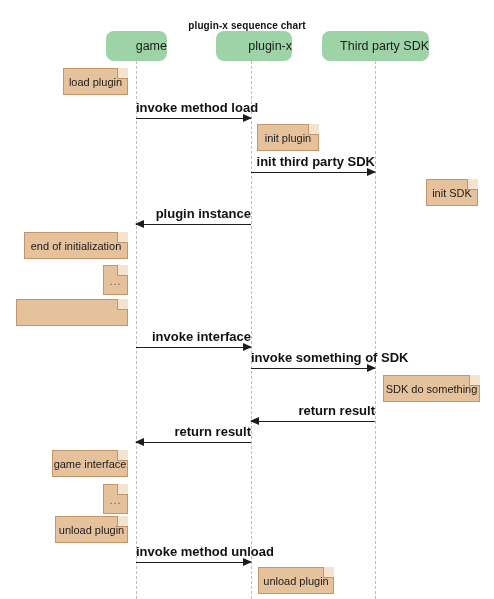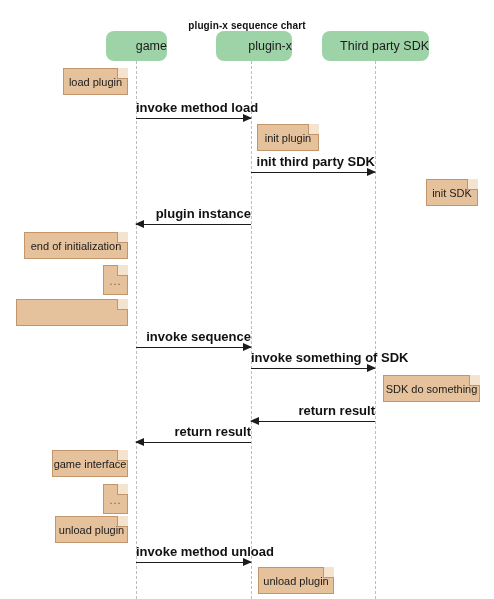--- a/index.html
+++ b/index.html
@@ -149,21 +149,21 @@
         <div class="label">init third party SDK</div>
       </div>
       <div class="msg left" style="left: 136px; top: 224px; width: 115px;">
         <div class="line" style="width: 115px; border-top-color: rgb(28, 28, 28);"></div>
         <div class="head"></div>
         <div class="label">plugin instance</div>
       </div>
       <div class="msg right" style="left: 136px; top: 347px; width: 115px;">
         <div class="line" style="width: 115px; border-top-color: rgb(28, 28, 28);"></div>
         <div class="head"></div>
-        <div class="label">invoke sequence</div>
+        <div class="label">invoke interface</div>
       </div>
       <div class="msg right" style="left: 251px; top: 368px; width: 124px;">
         <div class="line" style="width: 124px; border-top-color: rgb(28, 28, 28);"></div>
         <div class="head"></div>
         <div class="label">invoke something of SDK</div>
       </div>
       <div class="msg left" style="left: 251px; top: 421px; width: 124px;">
         <div class="line" style="width: 124px; border-top-color: rgb(28, 28, 28);"></div>
         <div class="head"></div>
         <div class="label">return result</div>

